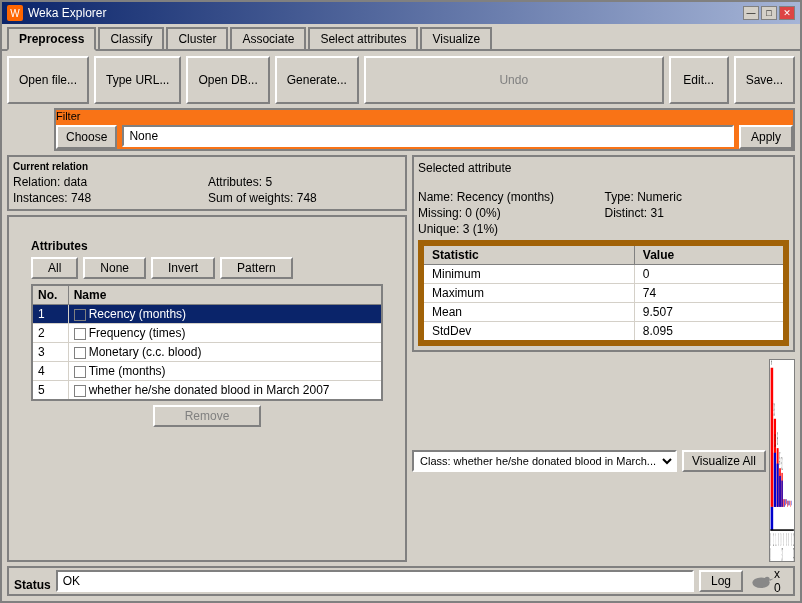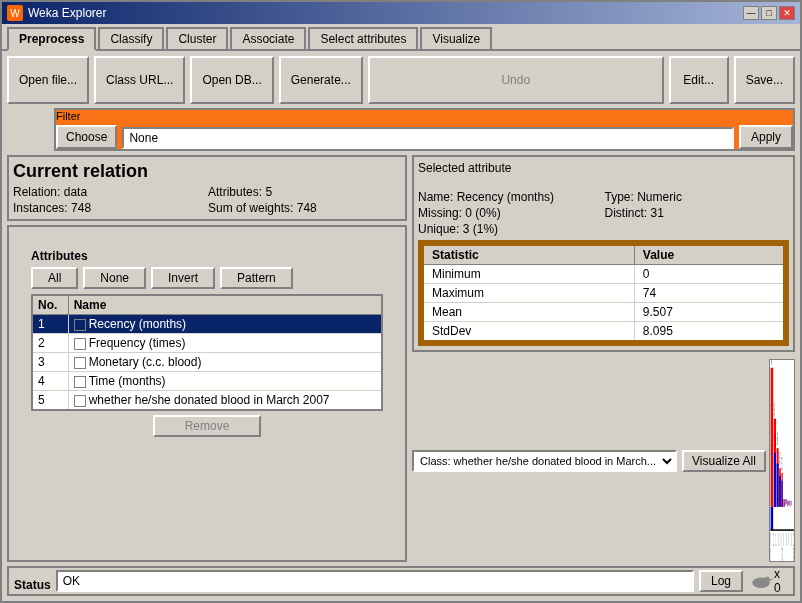--- a/index.html
+++ b/index.html
@@ -19,32 +19,32 @@
     .tab.active { background: #d4d0c8; border-bottom: 2px solid #d4d0c8; margin-bottom: -2px; font-weight: bold; }
     
     .content { flex: 1; padding: 5px; display: flex; flex-direction: column; gap: 4px; }
     
     .toolbar { display: flex; gap: 5px; }
     .btn { padding: 15px 10px; background: #d4d0c8; border: 2px solid; border-color: #ffffff #808080 #808080 #ffffff; cursor: pointer; font-size: 12px; min-width: 60px; text-align: center; }
     .btn:disabled { color: #808080; }
     
     .filter-section { border: 2px solid #808080; background: #f97316; padding: 0; margin-left: 47px; }
     .filter-label { font-size: 11px; margin-bottom: 3px; }
-    .filter-row { display: flex; align-items: flex-end; gap: 5px; }
+    .filter-row { display: flex; align-items: flex-start; gap: 5px; }
     .choose-btn { padding: 3px 8px; background: #d4d0c8; border: 2px solid; border-color: #ffffff #808080 #808080 #ffffff; cursor: pointer; }
     .filter-input { flex: 1; padding: 2px 5px; background: white; border: 2px solid; border-color: #808080 #ffffff #ffffff #808080; height: 22px; }
     .apply-btn { padding: 3px 10px; background: #d4d0c8; border: 2px solid; border-color: #ffffff #808080 #808080 #ffffff; cursor: pointer; }
     
     .main-area { display: flex; gap: 5px; flex: 1; }
     
     .left-panel { width: 400px; display: flex; flex-direction: column; gap: 4px; }
     .right-panel { flex: 1; display: flex; flex-direction: column; gap: 4px; }
     
     .panel-box { border: 2px solid #808080; background: #d4d0c8; padding: 4px; }
-    .panel-title { font-weight: bold; margin-bottom: 3px; font-size: 18px; }
+    .panel-title { font-weight: bold; margin-bottom: 3px; font-size: 10px; }
     
     .attributes-box { border: 2px solid #808080; background: #d4d0c8; padding: 22px; flex: 1; }
     .attr-title { font-weight: bold; margin-bottom: 4px; }
     .attr-buttons { display: flex; gap: 5px; margin-bottom: 5px; }
     .attr-btn { padding: 2px 15px; background: #d4d0c8; border: 2px solid; border-color: #ffffff #808080 #808080 #ffffff; cursor: pointer; }
     
     .attr-table { width: 100%; border-collapse: collapse; background: white; border: 2px solid #808080; }
     .attr-table th { background: #d4d0c8; border: 1px solid #808080; padding: 2px 5px; text-align: left; font-weight: bold; }
     .attr-table td { border: 1px solid #d4d0c8; padding: 2px 5px; }
     .attr-table tr.selected td { background: #0a246a; color: white; }
@@ -100,21 +100,21 @@
     <div class="tab">Cluster</div>
     <div class="tab">Associate</div>
     <div class="tab">Select attributes</div>
     <div class="tab">Visualize</div>
   </div>
 
   <div class="content">
 
     <div class="toolbar">
       <button class="btn">Open file...</button>
-      <button class="btn">Class URL...</button>
+      <button class="btn">Type URL...</button>
       <button class="btn">Open DB...</button>
       <button class="btn">Generate...</button>
       <button class="btn" style="color:#808080;flex:1;">Undo</button>
       <button class="btn">Edit...</button>
       <button class="btn">Save...</button>
     </div>
 
     <div class="filter-section">
       <div class="filter-label">Filter</div>
       <div class="filter-row">

